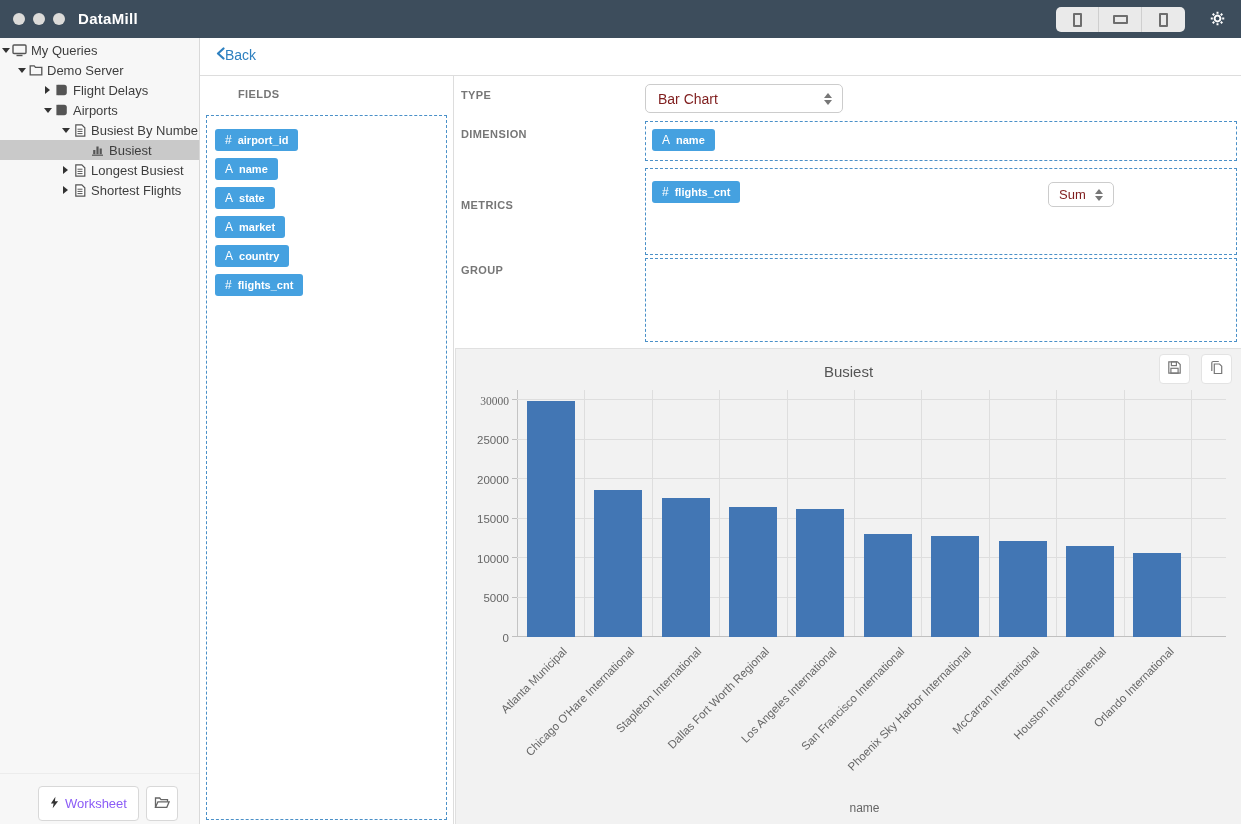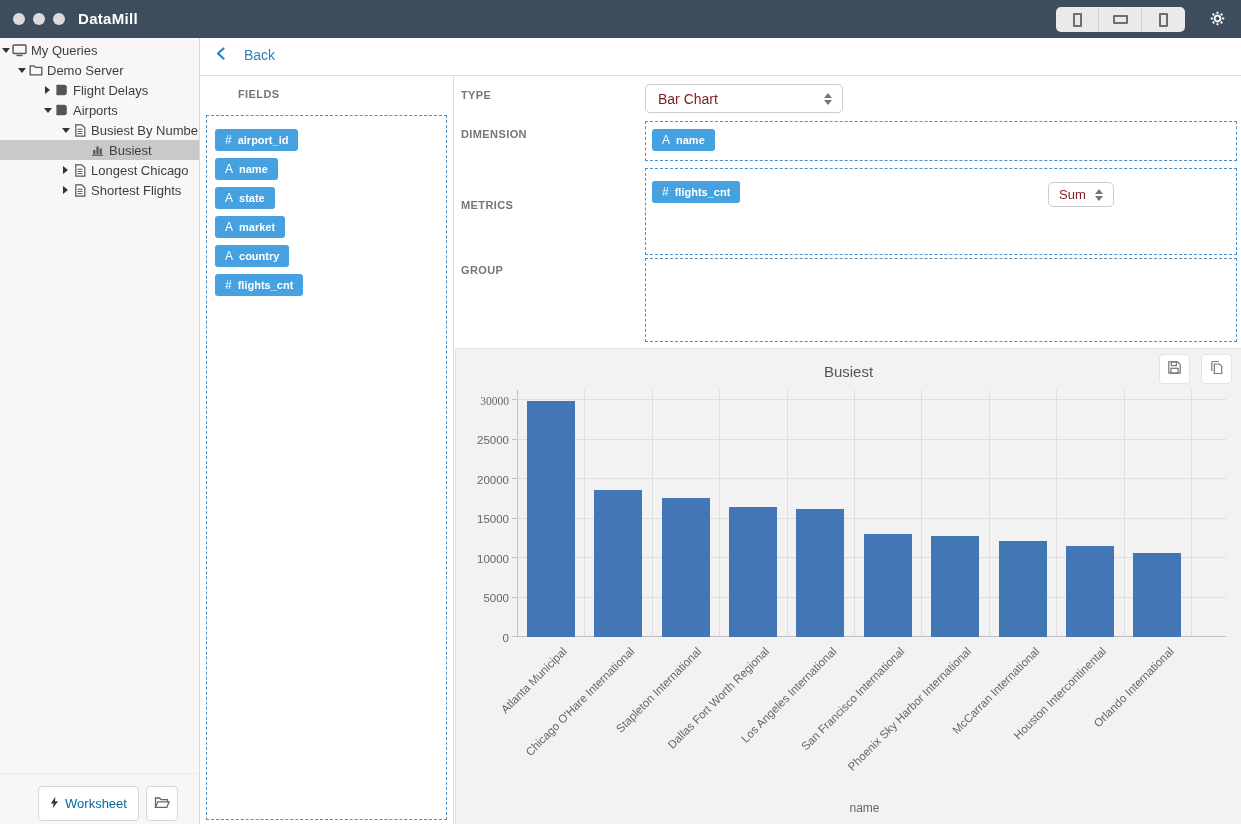--- a/index.html
+++ b/index.html
@@ -28,27 +28,27 @@
   #sidebar { position:absolute; left:0; top:38px; width:200px; height:786px; background:#f7f7f7; border-right:1px solid #d9d9d9; overflow:hidden; }
   #tree { position:absolute; top:2px; left:0; width:100%; }
   .tree-row { height:20px; display:flex; align-items:center; font-size:13px; color:#3e3e3e; white-space:nowrap; cursor:default; }
   .tree-row.selected { background:#c9c9c9; }
   .caret { width:11px; display:inline-flex; justify-content:center; flex:none; }
   .caret-down { width:0; height:0; border-left:4px solid transparent; border-right:4px solid transparent; border-top:5px solid #333; }
   .caret-right { width:0; height:0; border-top:4px solid transparent; border-bottom:4px solid transparent; border-left:5px solid #333; }
   .tree-icon { display:inline-flex; width:15px; margin:0 4px 0 1px; flex:none; align-items:center; justify-content:center; }
   #sidebar-footer { position:absolute; left:0; top:735px; width:100%; height:51px; border-top:1px solid #ececec; }
   .footer-btn { position:absolute; top:12px; height:35px; background:#fff; border:1px solid #d8d8d8; border-radius:4px;
-                display:flex; align-items:center; justify-content:center; font-size:13px; color:#0369a1; cursor:pointer; }
+                display:flex; align-items:center; justify-content:center; font-size:13px; color:#8b5cf6; cursor:pointer; }
   #worksheet-btn { left:38px; width:101px; gap:6px; }
   #open-btn { left:146px; width:32px; }
 
   
   #back-bar { position:absolute; left:200px; top:38px; width:1041px; height:38px; background:#fff; border-bottom:1px solid #ddd; }
-  #back-link { position:absolute; left:16px; top:9px; display:flex; align-items:center; gap:19px; color:#2e80c0; font-size:14px; cursor:pointer; }
+  #back-link { position:absolute; left:16px; top:9px; display:flex; align-items:center; gap:0; color:#2e80c0; font-size:14px; cursor:pointer; }
 
   
   #fields-col { position:absolute; left:200px; top:76px; width:254px; height:748px; background:#fff; border-right:1px solid #ddd; }
   .section-label { font-size:11px; font-weight:bold; color:#767676; letter-spacing:.4px; }
   #fields-title { position:absolute; left:16px; top:12px;margin-left:22px; }
   #fields-drop { position:absolute; left:6px; top:39px; width:241px; bottom:4px; border:1px dashed #4a90c8; background:#fff; padding:13px 8px; }
   .chip { display:table; height:22px; line-height:22px; background:var(--accent,#45a1e0); color:#fff; border-radius:3px;
           padding:0 10px; font-size:11px; font-weight:bold; margin-bottom:7px; cursor:grab; white-space:nowrap; }
   .chip .sym { font-weight:normal; font-size:12px; margin-right:6px; }
 
@@ -198,21 +198,21 @@
             <i class="caret-right"></i>
           </span>
           <span class="tree-icon">
             <svg width="12" height="13" viewBox="0 0 12 13">
               <path d="M1.8 .8 h6 l3 3 v8.4 h-9 z" fill="#fff" stroke="#555" stroke-width="1.2"></path>
               <line x1="3.5" y1="5.2" x2="8.5" y2="5.2" stroke="#555" stroke-width="1"></line>
               <line x1="3.5" y1="7.4" x2="8.5" y2="7.4" stroke="#555" stroke-width="1"></line>
               <line x1="3.5" y1="9.6" x2="8.5" y2="9.6" stroke="#555" stroke-width="1"></line>
             </svg>
           </span>
-          <span>Longest Chicago</span>
+          <span>Longest Busiest</span>
         </div>
         <div class="tree-row" style="padding-left: 60px;">
           <span class="caret">
             <i class="caret-right"></i>
           </span>
           <span class="tree-icon">
             <svg width="12" height="13" viewBox="0 0 12 13">
               <path d="M1.8 .8 h6 l3 3 v8.4 h-9 z" fill="#fff" stroke="#555" stroke-width="1.2"></path>
               <line x1="3.5" y1="5.2" x2="8.5" y2="5.2" stroke="#555" stroke-width="1"></line>
               <line x1="3.5" y1="7.4" x2="8.5" y2="7.4" stroke="#555" stroke-width="1"></line>

